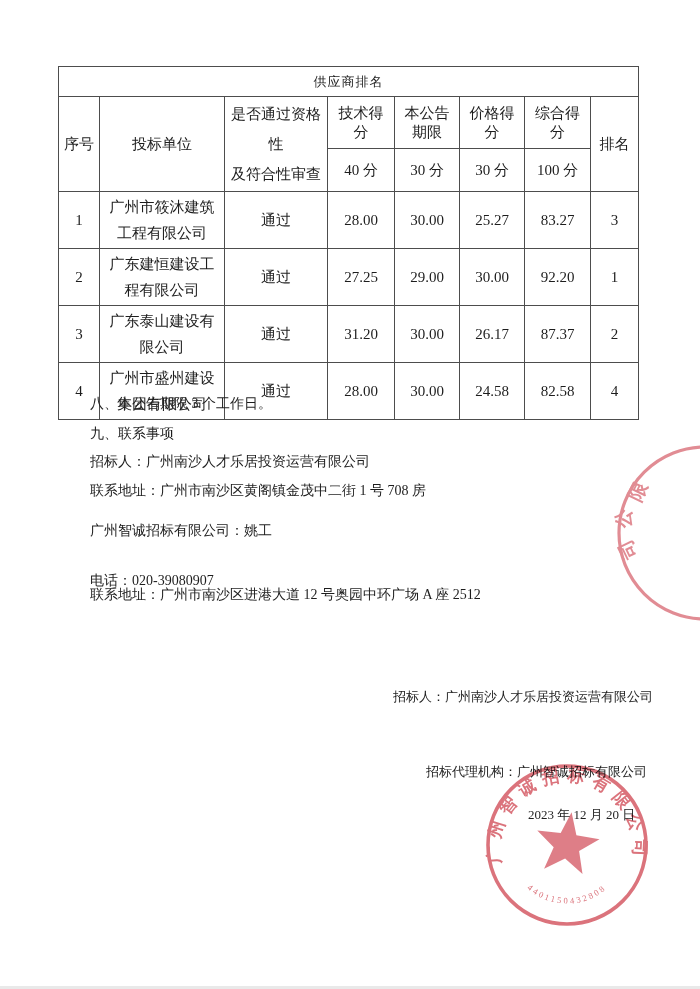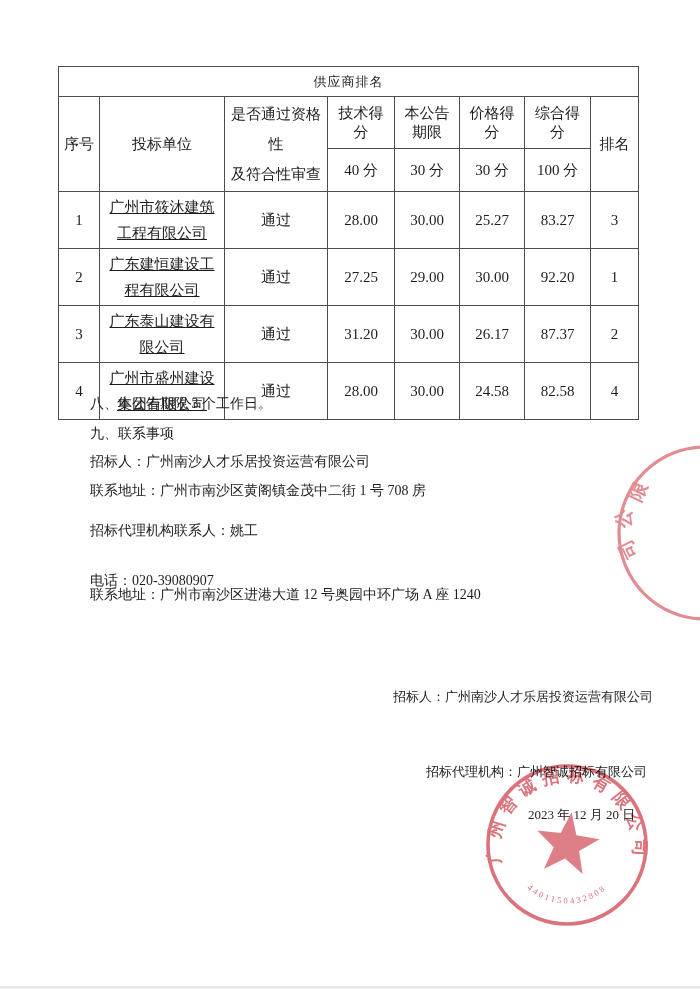--- a/index.html
+++ b/index.html
@@ -17,21 +17,21 @@
     border-collapse:collapse; table-layout:fixed;
   }
   table.rank th, table.rank td {
     border:1px solid var(--line); font-weight:normal; text-align:center;
     vertical-align:middle; font-size:15px; padding:2px 4px; color:var(--ink);
   }
   tr.title-row th { height:30px; font-size:13px; letter-spacing:1px; }
   tr.head-row th { height:34px; }
   tr.pts-row  th { height:35px; }
   tr.data-row td { height:55px; }
-  td.bidder-cell { line-height:26px; padding:2px 10px;text-decoration:underline; }
+  td.bidder-cell { line-height:26px; padding:2px 10px; }
   .qual-head div { line-height:30px; }
   
   .bline { position:absolute; left:90px; font-size:14px; white-space:nowrap; z-index:2; }
   .t1{top:395px}.t2{top:425px}.t3{top:453px}.t4{top:482px}
   .t5{top:522px}.t6{top:572px}.t7{top:586px}
   
   .sline { position:absolute; font-size:13px; white-space:nowrap; z-index:2; }
   .sig-tenderer { left:393px; top:688px; }
   .sig-agency   { left:426px; top:763px; }
   .sig-date     { left:528px; top:806px; }
@@ -120,23 +120,23 @@
       <td>82.58</td>
       <td>4</td>
     </tr>
   </tbody>
     </table>
 
   <div class="bline t1">八、本公告期限 3 个工作日。</div>
   <div class="bline t2">九、联系事项</div>
   <div class="bline t3">招标人：广州南沙人才乐居投资运营有限公司</div>
   <div class="bline t4">联系地址：广州市南沙区黄阁镇金茂中二街 1 号 708 房</div>
-  <div class="bline t5">招标代理机构联系人：姚工</div>
+  <div class="bline t5">广州智诚招标有限公司：姚工</div>
   <div class="bline t6">电话：020-39080907</div>
-  <div class="bline t7">联系地址：广州市南沙区进港大道 12 号奥园中环广场 A 座 1240</div>
+  <div class="bline t7">联系地址：广州市南沙区进港大道 12 号奥园中环广场 A 座 2512</div>
 
   <div class="sline sig-tenderer">招标人：广州南沙人才乐居投资运营有限公司</div>
   <div class="sline sig-agency">招标代理机构：广州智诚招标有限公司</div>
   <div class="sline sig-date">2023 年 12 月 20 日</div>
 
   <svg class="seal seal-edge" viewBox="0 0 100 190">
     <circle cx="105" cy="91" r="86" fill="none" style="stroke:var(--seal)" stroke-width="3.2"></circle>
     <text x="34" y="64" font-size="19" style="fill:var(--seal)" font-weight="bold" transform="rotate(-64 34 58)">限</text>
     <text x="24" y="92" font-size="19" style="fill:var(--seal)" font-weight="bold" transform="rotate(-90 24 86)">公</text>
     <text x="32" y="122" font-size="19" style="fill:var(--seal)" font-weight="bold" transform="rotate(-116 32 116)">司</text>

